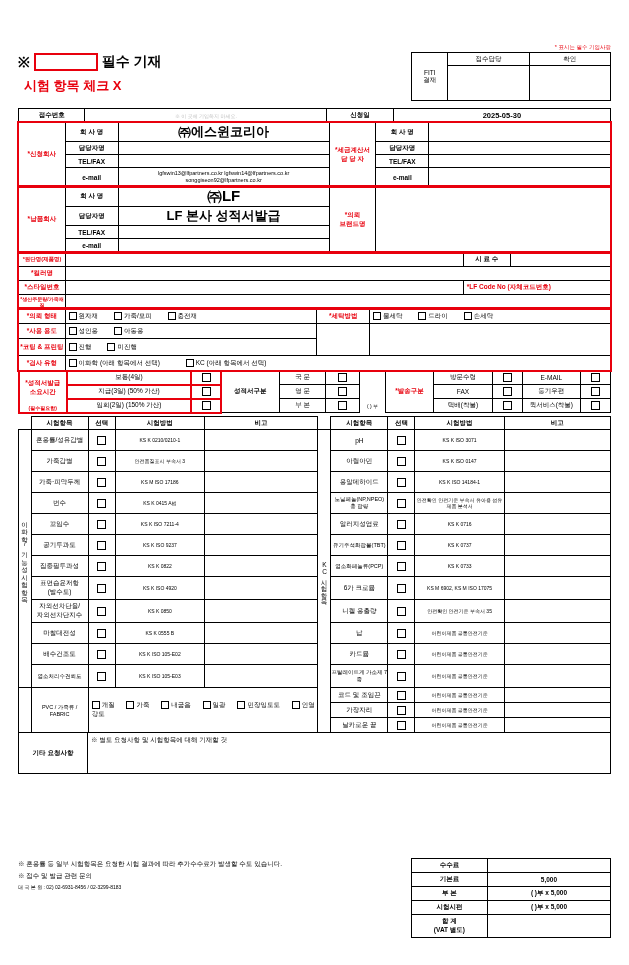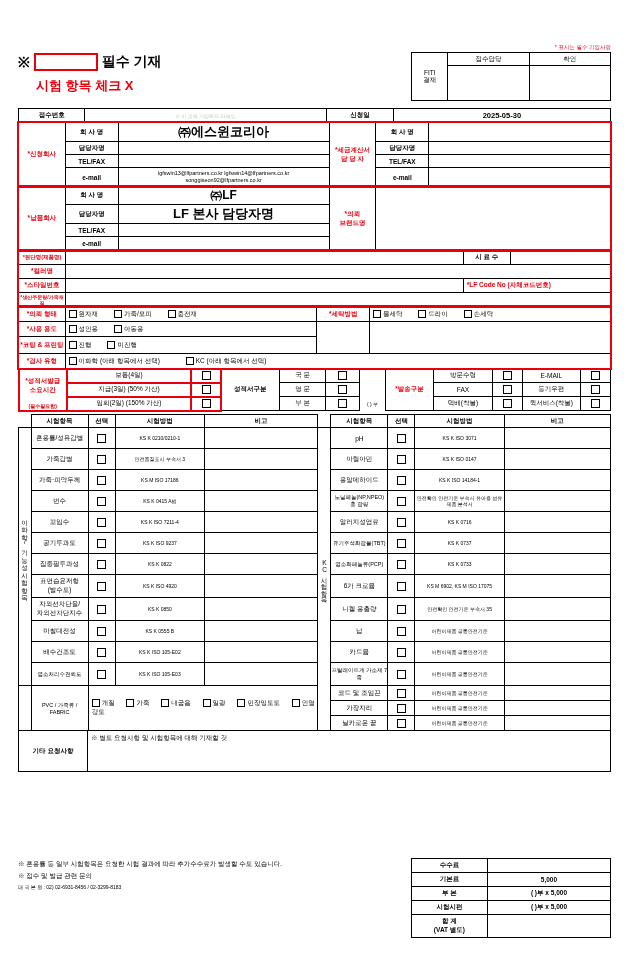--- a/index.html
+++ b/index.html
@@ -15,31 +15,31 @@
   .nb{border:none;}
   .chk{display:inline-block;width:6px;height:6px;border:1px solid #000;vertical-align:middle;margin-right:2px;}
   .chkw{display:inline-block;width:7px;height:7px;border:1px solid #000;vertical-align:middle;}
   .gray{color:#bdbdbd;}
   
   .topwrap{position:absolute;left:18px;top:52px;width:593px;}
   .mark-row{display:flex;align-items:flex-start;}
   .mark-left{width:300px;}
   .mark-line1{font-size:14px;font-weight:bold;display:flex;align-items:center;gap:4px;}
   .emptybox{display:inline-block;width:60px;height:14px;border:2px solid #e8000d;}
-  .mark-line2{font-size:13px;font-weight:bold;color:#e8000d;margin-top:6px;margin-left:18px;}
+  .mark-line2{font-size:13px;font-weight:bold;color:#e8000d;margin-top:6px;margin-left:6px;}
   .fiti{border-collapse:collapse;}
   .fiti td{font-size:6.5px;}
   .main{position:absolute;left:18px;top:108px;width:593px;}
   .w100{width:100%;}
   .cell-left{text-align:left;padding-left:3px;}
   .tiny{font-size:5px;}
   .b{font-weight:bold;}
   .emailline{font-size:5.5px;}
   .bigname{font-size:13px;font-weight:bold;}
-  .midname{font-size:12px;font-weight:bold;}
+  .midname{font-size:15px;font-weight:bold;}
   .footwrap{position:absolute;left:18px;top:858px;width:593px;}
   .foot-left{font-size:6.5px;line-height:1.9;}
   .fee-table{position:absolute;right:0;top:0;width:200px;}
   .fee-table td{height:13px;}
   .sec-label{writing-mode:vertical-rl;text-orientation:upright;font-size:6.5px;letter-spacing:1px;line-height:1.15;}
   .kc-label{writing-mode:vertical-rl;text-orientation:upright;font-size:6.5px;letter-spacing:0px;line-height:1.15;}
 </style>
 </head>
 <body>
 
@@ -126,21 +126,21 @@
           <tr>
         <td class="lbl red" rowspan="4" style="width:46px;">*납품회사</td>
         <td class="lbl" style="width:52px;height:12px;">회 사 명</td>
         <td class="midname" style="width:211px;">㈜LF</td>
         <td class="lbl red" rowspan="4" style="width:46px;white-space:pre-line;">*의뢰
 브랜드명</td>
         <td rowspan="4" style="width:235px;"></td>
       </tr>
       <tr>
         <td class="lbl" style="height:12px;">담당자명</td>
-        <td class="bigname">LF 본사 담당자명</td>
+        <td class="bigname">LF 본사 성적서발급</td>
       </tr>
       <tr>
         <td class="lbl" style="height:12px;">TEL/FAX</td>
         <td></td>
       </tr>
       <tr>
         <td class="lbl" style="height:13px;">e-mail</td>
         <td></td>
       </tr>
     </tbody>

